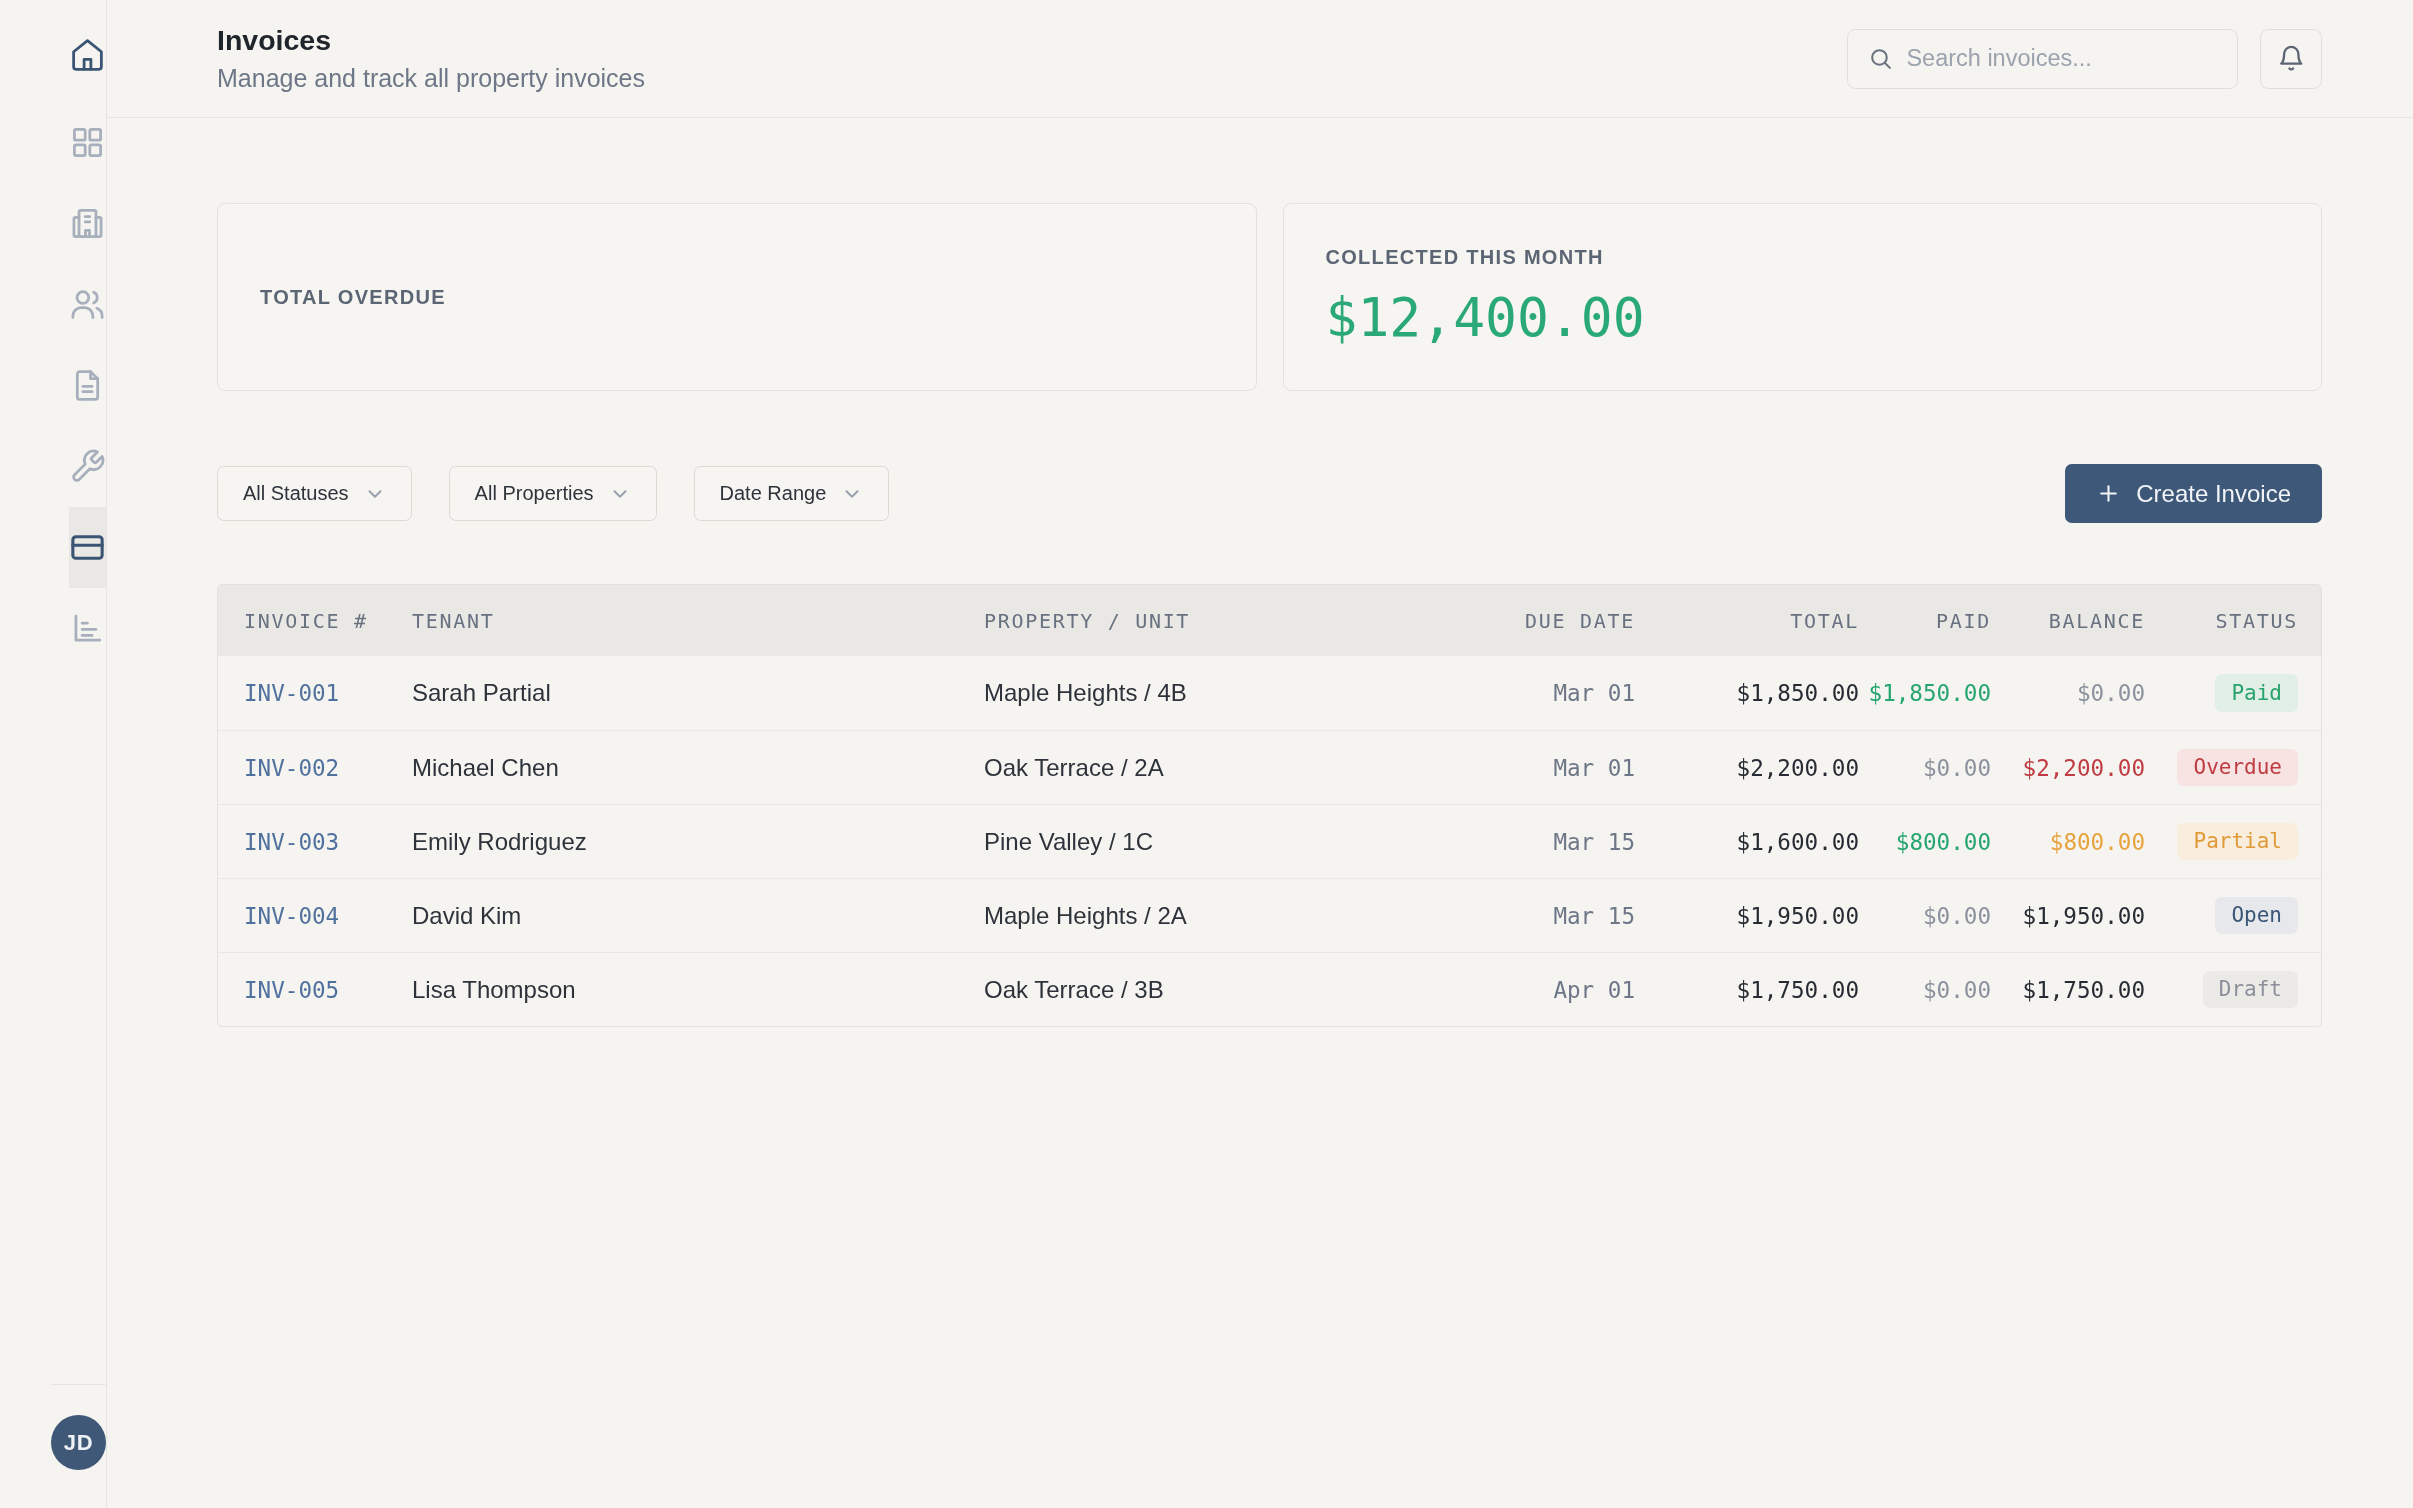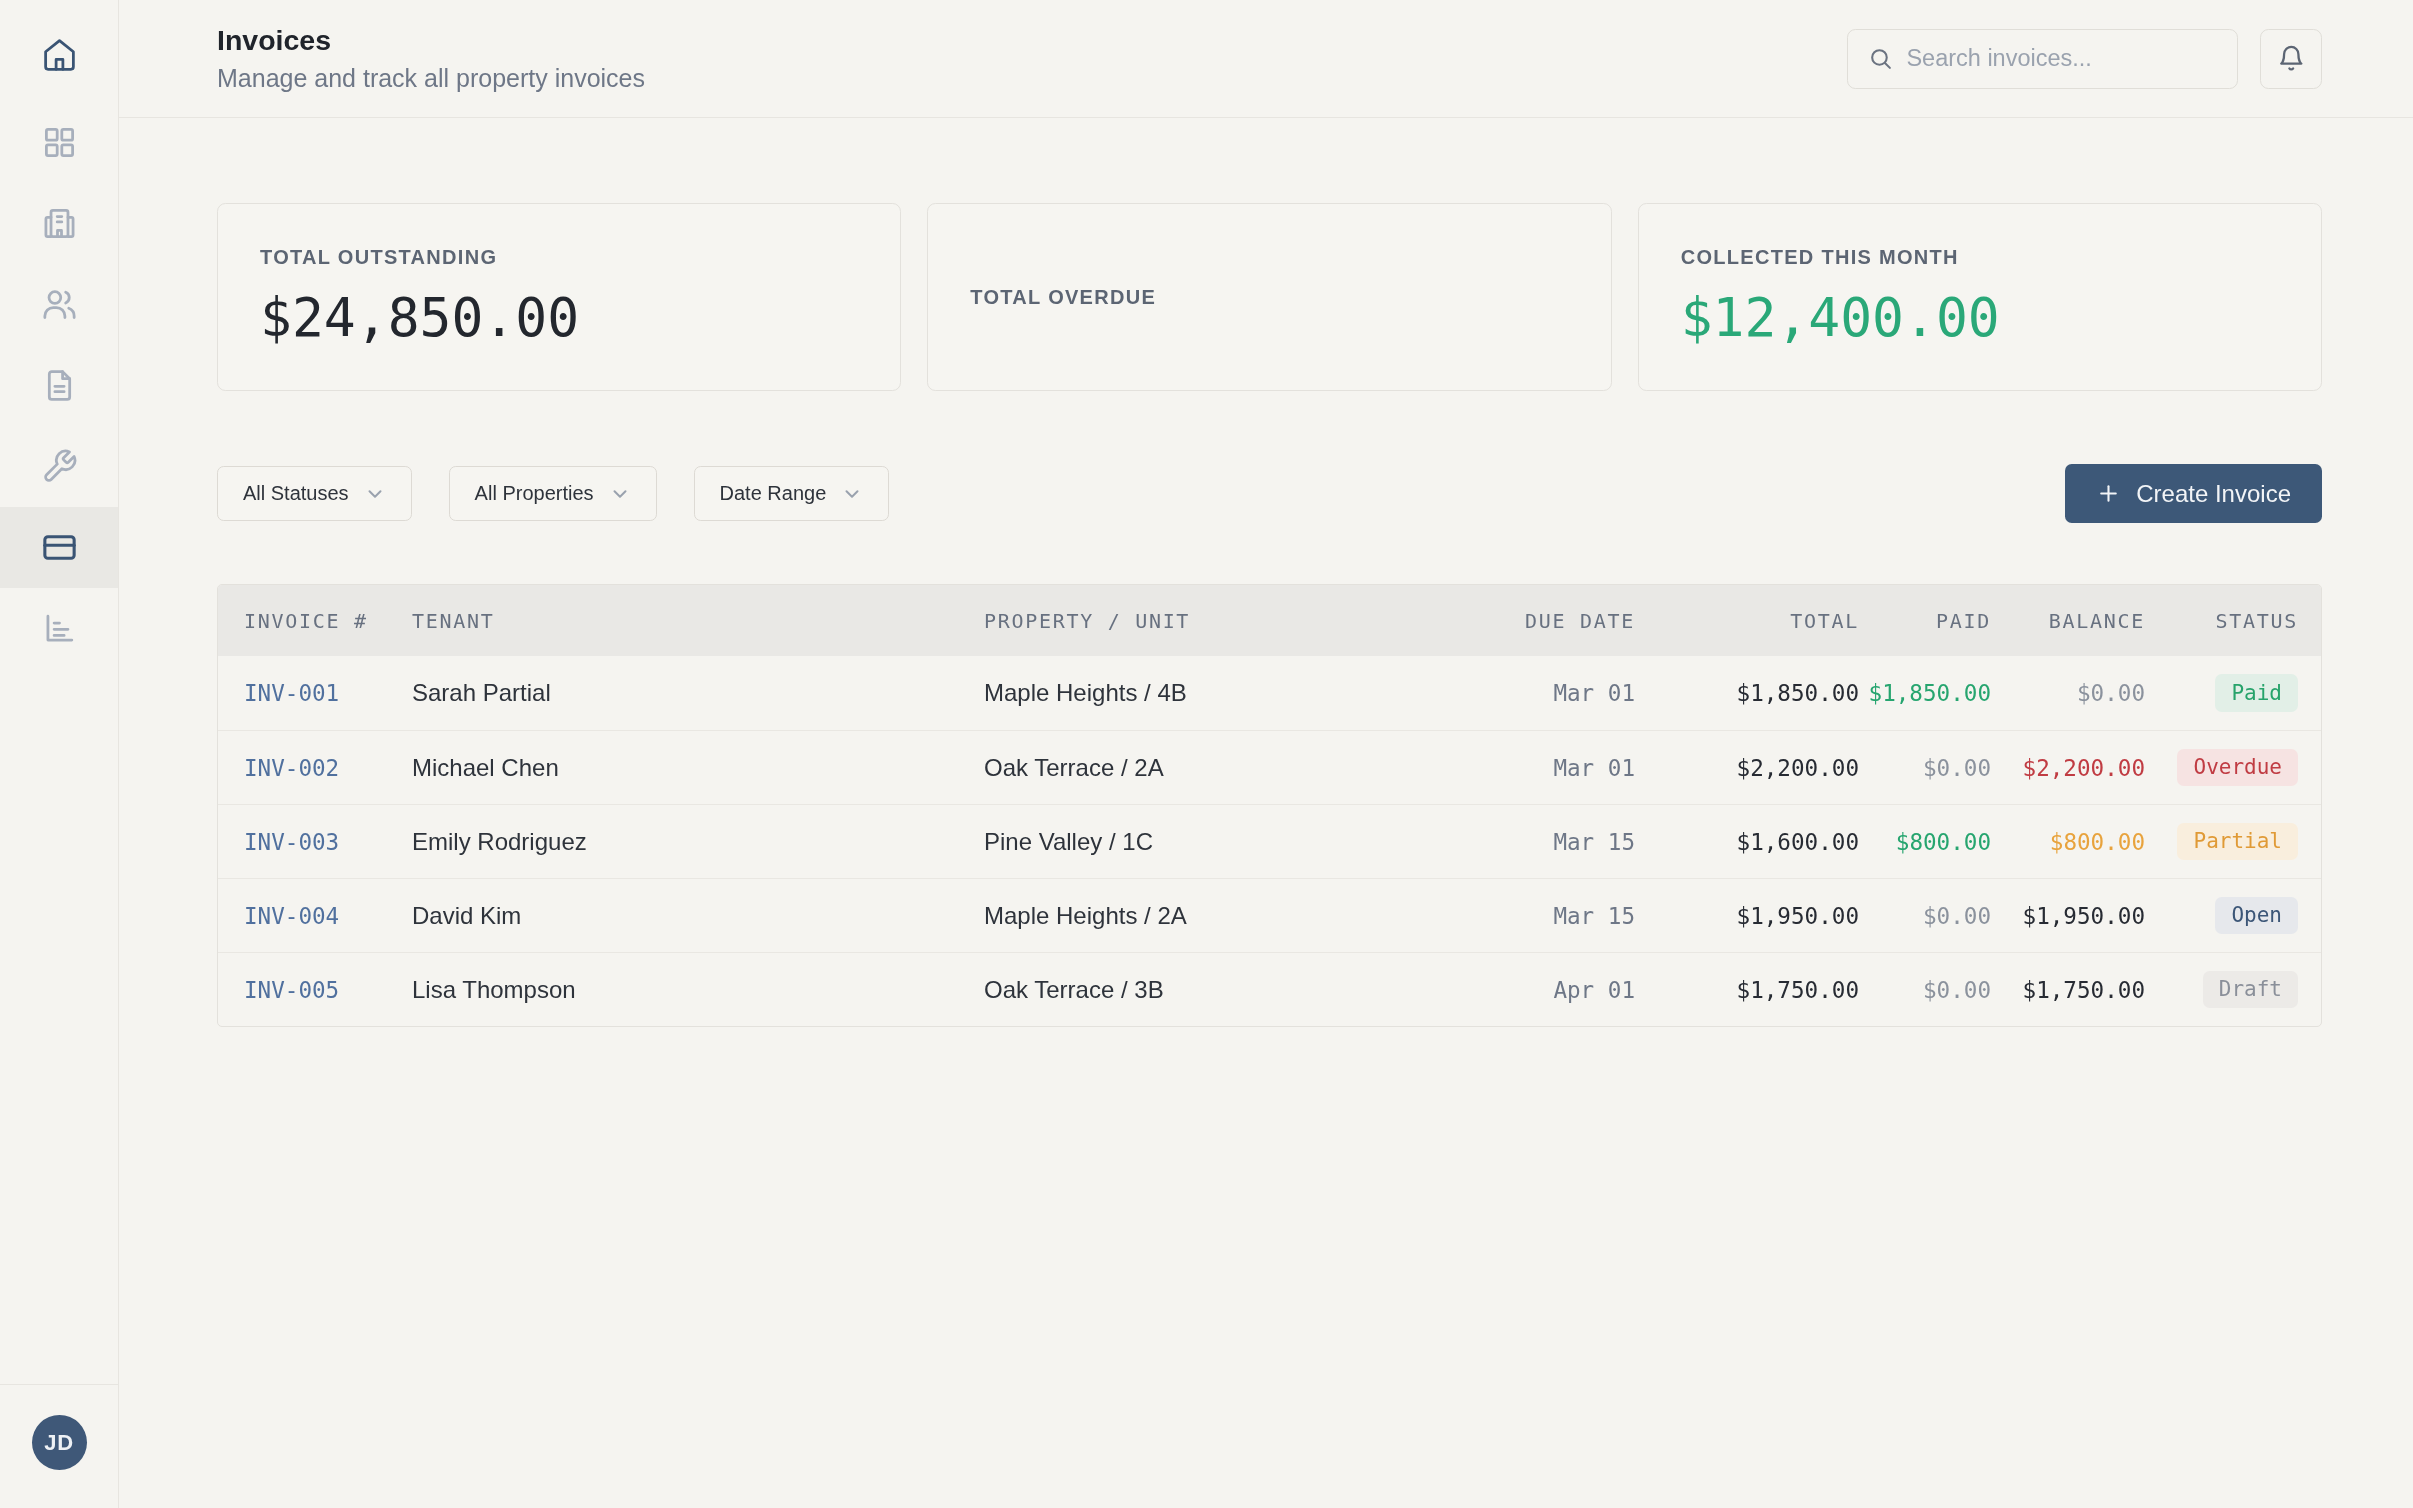--- a/index.html
+++ b/index.html
@@ -6,23 +6,23 @@
   html, body { width: 2413px; height: 1508px; overflow: hidden; }
   body {
     font-family: "Liberation Sans", sans-serif;
     background: #f5f4f0;
     color: #23272e;
   }
   .mono { font-family: "DejaVu Sans Mono", monospace; }
 
   
   .sidebar {
-    position: fixed; left: 0; top: 0; bottom: 0; width: 119px;
+    position: fixed; left: 0; top: 0; bottom: 0; width: 107px;
     background: #f5f4f0; border-right: 0.8px solid #e7e5e0;
-    display: flex; flex-direction: column; z-index: 10;
+    display: flex; flex-direction: column; z-index: 10; align-items: flex-end;
   }
   .side-logo {
     height: 80px; margin-top: 14.2px;
     display: flex; align-items: center; justify-content: center;
   }
   .side-nav { display: flex; flex-direction: column; margin-top: 7.5px; }
   .side-item {
     height: 81px; display: flex; align-items: center; justify-content: center;
     cursor: pointer;
   }
@@ -228,24 +228,20 @@
         <path d="M6 8.5a6 6 0 0 1 12 0c0 6.3 2.5 8 2.5 8h-17s2.5-1.7 2.5-8"></path>
         <path d="M10.4 20.5a1.9 1.9 0 0 0 3.2 0"></path>
       </svg>
     </button>
   </div>
 </header>
 
 <main class="main">
 
   <section class="stats-row">
-    <div class="stat-card">
-      <div class="stat-label">TOTAL OUTSTANDING</div>
-      <div class="stat-value mono">$24,850.00</div>
-    </div>
     <div class="stat-card">
       <div class="stat-label">TOTAL OVERDUE</div>
     </div>
     <div class="stat-card">
       <div class="stat-label">COLLECTED THIS MONTH</div>
       <div class="stat-value mono green">$12,400.00</div>
     </div>
   </section>
 
   <section class="filters-row">

